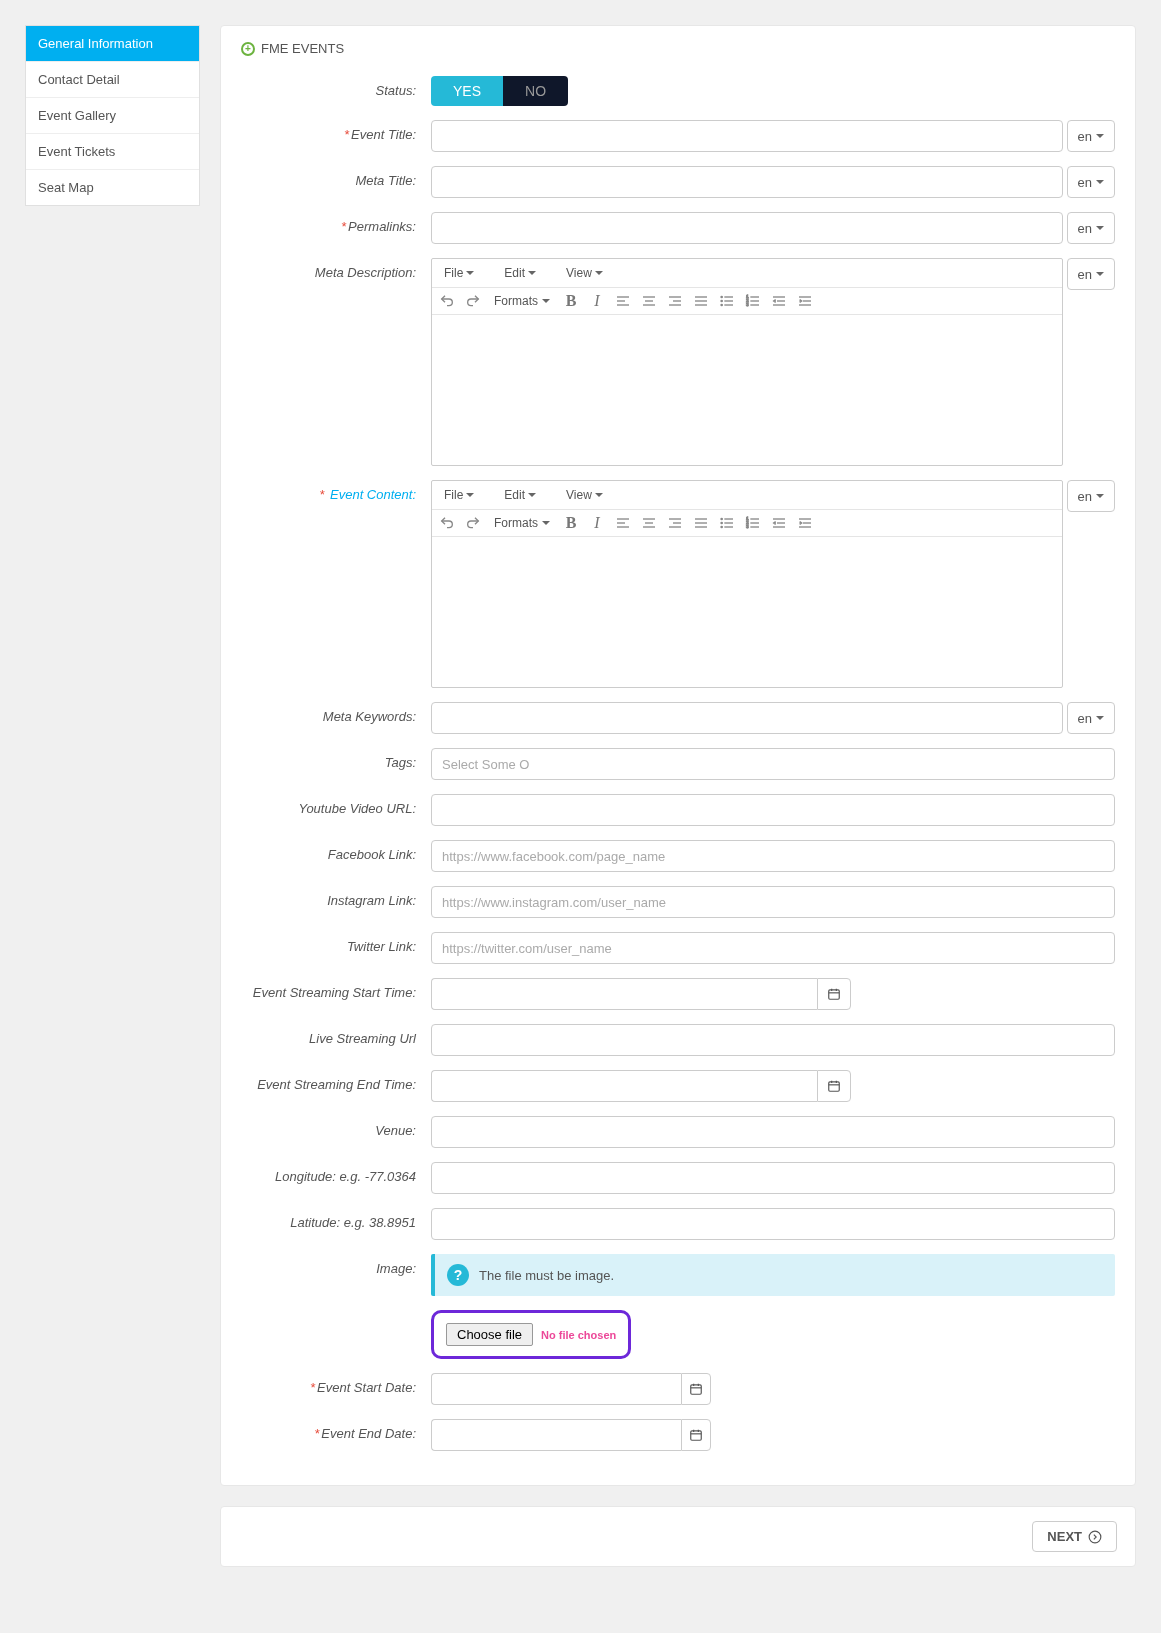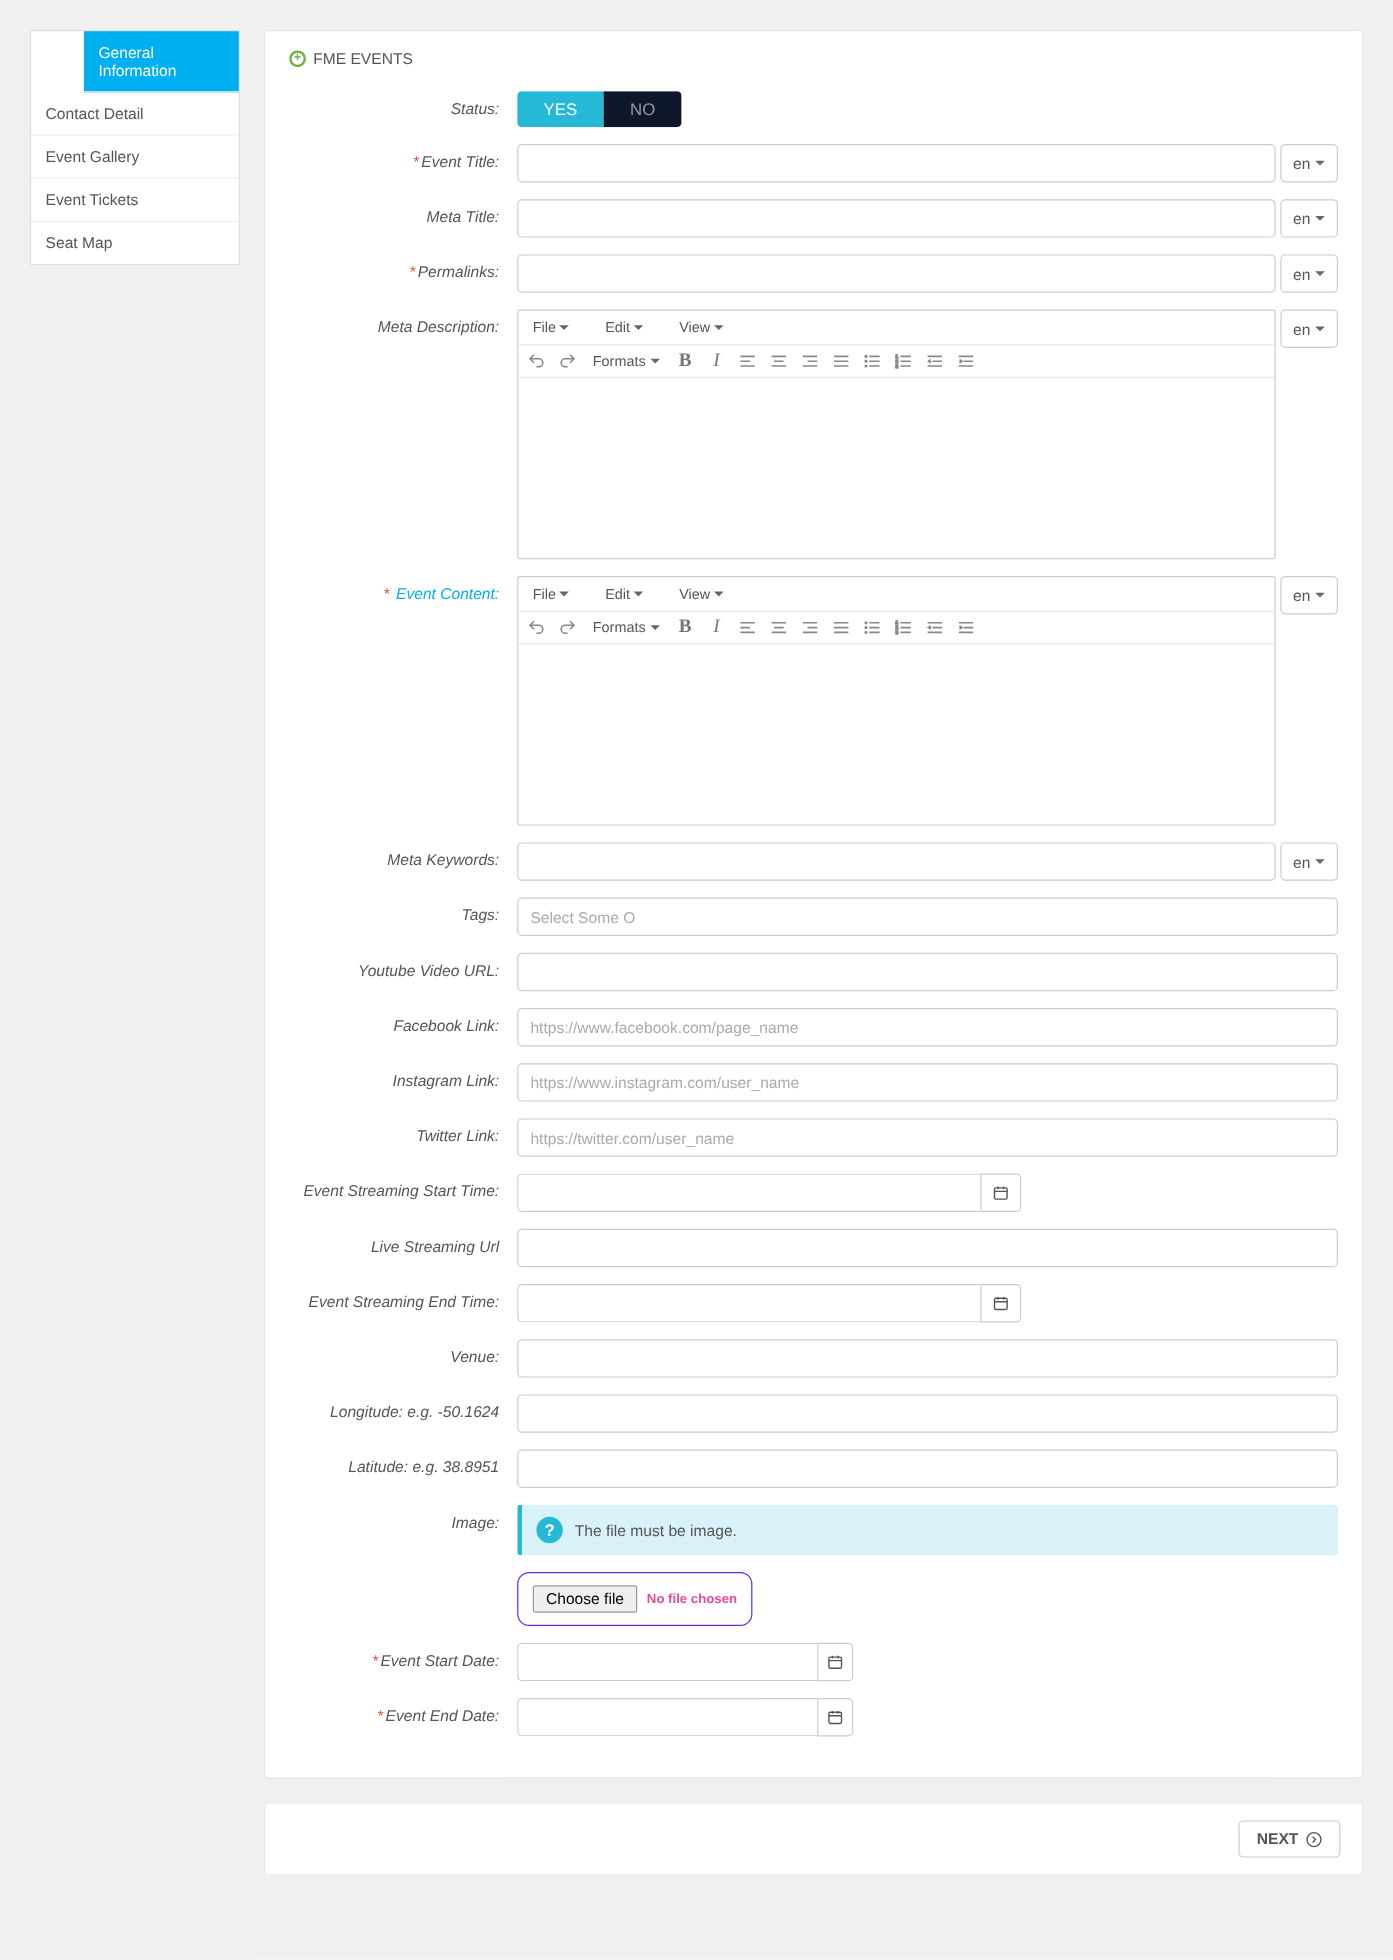--- a/index.html
+++ b/index.html
@@ -1,21 +1,21 @@
 <!DOCTYPE html>
 <html><head>
 <meta charset="utf-8">
 <style>
 * { box-sizing: border-box; margin: 0; padding: 0; }
 body { font-family: "Helvetica Neue", Helvetica, Arial, sans-serif; font-size: 13px; color: #555; background: #f0f0f0; padding: 25px; }
 .page { display: flex; gap: 20px; max-width: 1130px; margin: 0 auto; align-items: flex-start; }
 .sidebar { width: 175px; background: #fff; border: 1px solid #e0e0e0; }
 .sidebar-item { padding: 10px 12px; border-bottom: 1px solid #eee; cursor: pointer; color: #555; font-size: 13px; }
 .sidebar-item:last-child { border-bottom: none; }
-.sidebar-item.active { background: #00aff0; color: #fff; margin-left: 44px; }
+.sidebar-item.active { background: #00aff0; color: #fff; }
 .main-col { flex: 1; display: flex; flex-direction: column; gap: 20px; }
 .panel { background: #fff; border: 1px solid #e7e7e7; border-radius: 4px; padding: 15px 20px 20px; }
 .panel-title { display: flex; align-items: center; gap: 6px; color: #555; font-size: 13px; font-weight: 500; margin-bottom: 20px; }
 .circle { width: 14px; height: 14px; border-radius: 50%; border: 2px solid #6cb33f; display: inline-flex; align-items: center; justify-content: center; color: #6cb33f; font-size: 10px; font-weight: bold; line-height: 1; }
 .form-row { display: flex; margin-bottom: 14px; }
 .form-label { width: 190px; text-align: right; padding-right: 15px; padding-top: 7px; font-size: 13px; color: #555; flex-shrink: 0; font-style: italic; }
 .req { color: #e74c3c; margin-right: 2px; }
 .form-control-wrap { flex: 1; display: flex; align-items: flex-start; gap: 4px; }
 .input { flex: 1; border: 1px solid #ccc; border-radius: 4px; height: 32px; padding: 0 10px; font-size: 13px; background: #fff; color: #555; }
 .input::placeholder { color: #aaa; }
@@ -34,21 +34,21 @@
 .editor-body { min-height: 150px; }
 .formats-btn { font-size: 12px; color: #555; cursor: pointer; display: inline-flex; align-items: center; gap: 4px; padding: 2px 4px; }
 .bold-b { font-family: Georgia, serif; font-weight: bold; font-size: 16px; color: #777; }
 .italic-i { font-family: Georgia, serif; font-style: italic; font-size: 16px; color: #777; }
 .input-group { flex: 1; display: flex; max-width: 420px; }
 .input-group .input { border-top-right-radius: 0; border-bottom-right-radius: 0; border-right: none; }
 .input-group .addon { border: 1px solid #ccc; border-left: 1px solid #ccc; border-top-right-radius: 4px; border-bottom-right-radius: 4px; width: 34px; display: flex; align-items: center; justify-content: center; background: #fff; cursor: pointer; }
 .cal-icon { width: 14px; height: 14px; }
 .info-box { flex: 1; background: #d9f2f9; border-left: 4px solid #25b9d7; padding: 10px 12px; display: flex; align-items: center; gap: 10px; border-radius: 2px; }
 .info-circle { width: 22px; height: 22px; border-radius: 50%; background: #25b9d7; color: #fff; display: inline-flex; align-items: center; justify-content: center; font-weight: bold; font-size: 14px; }
-.file-input-wrap { border: 1px solid #6d28d9; border-radius: 10px; padding: 10px 12px; display: inline-flex; align-items: center; gap: 8px; }
+.file-input-wrap { border: 3px solid #6d28d9; border-radius: 10px; padding: 10px 12px; display: inline-flex; align-items: center; gap: 8px; }
 .choose-btn { border: 1px solid #999; background: #efefef; padding: 3px 10px; font-size: 13px; cursor: pointer; border-radius: 2px; }
 .no-file { font-size: 11px; color: #ec4899; font-weight: 600; }
 .date-group { display: flex; }
 .date-group .input { width: 250px; flex: none; border-top-right-radius: 0; border-bottom-right-radius: 0; border-right: none; }
 .date-group .addon { border: 1px solid #ccc; width: 30px; display: flex; align-items: center; justify-content: center; background: #fff; border-top-right-radius: 4px; border-bottom-right-radius: 4px; cursor: pointer; }
 .footer-panel { background: #fff; border: 1px solid #e7e7e7; border-radius: 4px; padding: 14px 18px; display: flex; justify-content: flex-end; }
 .next-btn { border: 1px solid #ccc; background: #fff; padding: 7px 14px; font-size: 13px; font-weight: 600; color: #555; cursor: pointer; border-radius: 4px; display: flex; align-items: center; gap: 6px; }
 .link-label { color: #00aff0; }
 </style>
 </head>
@@ -423,21 +423,21 @@
       </div>
 
       <div class="form-row">
         <div class="form-label">Venue:</div>
         <div class="form-control-wrap">
             <input class="input" style="">
           </div>
       </div>
 
       <div class="form-row">
-        <div class="form-label">Longitude: e.g. -50.1624</div>
+        <div class="form-label">Longitude: e.g. -77.0364</div>
         <div class="form-control-wrap">
             <input class="input" style="">
           </div>
       </div>
 
       <div class="form-row">
         <div class="form-label">Latitude: e.g. 38.8951</div>
         <div class="form-control-wrap">
             <input class="input" style="">
           </div>

